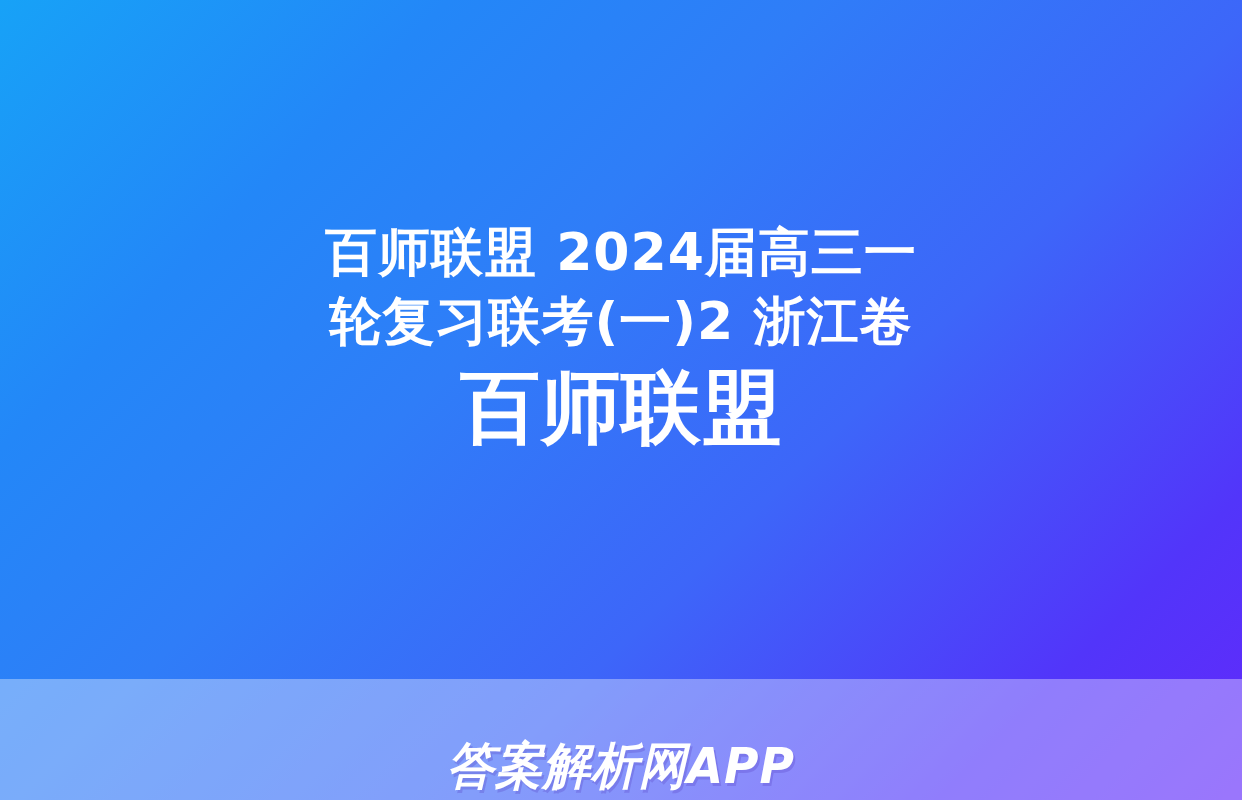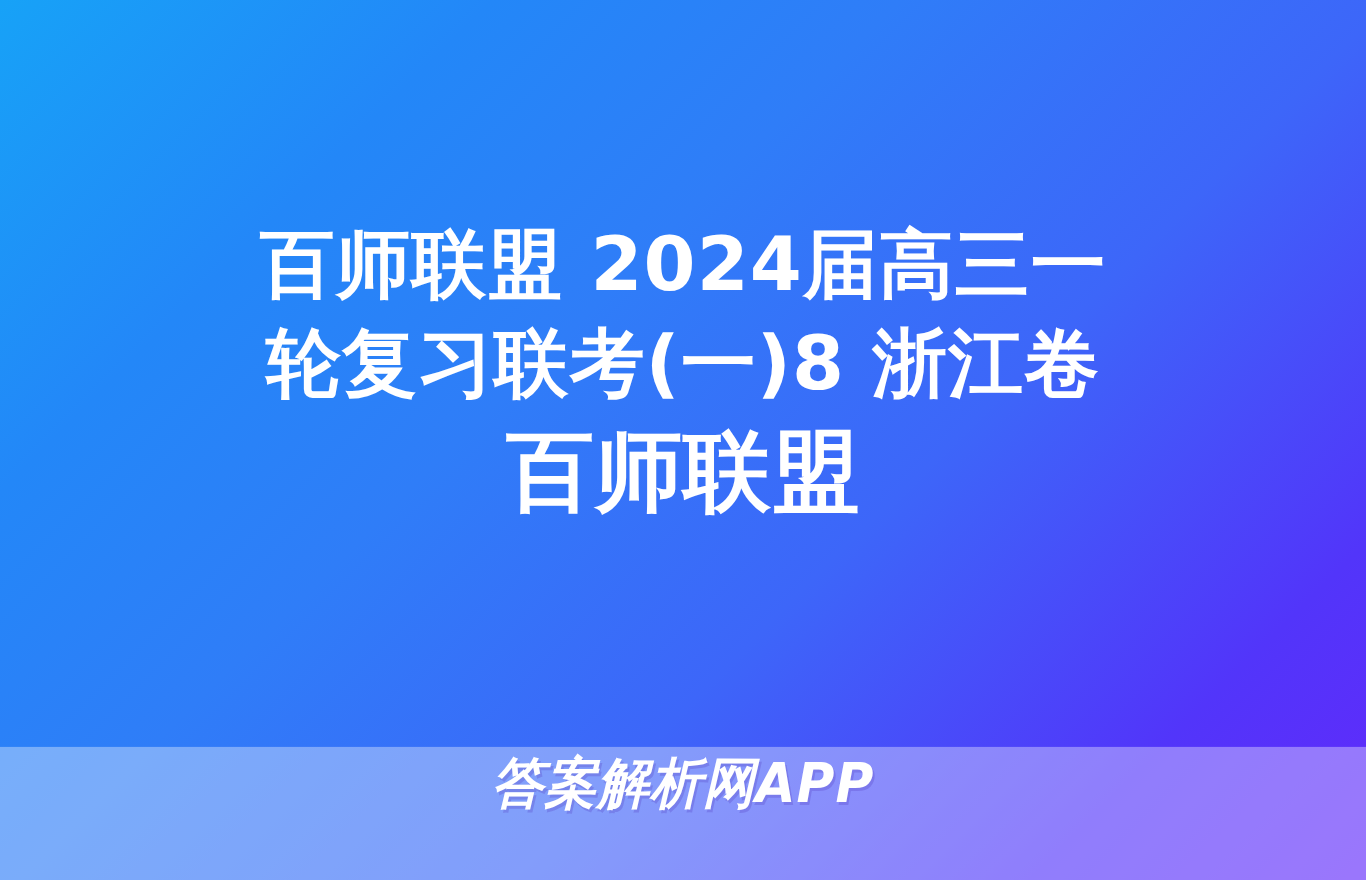--- a/index.html
+++ b/index.html
@@ -48,34 +48,34 @@
     font-weight: 700;
     letter-spacing: 0.5px;
     white-space: nowrap;
     text-align: center;
     font-family: "DejaVu Sans", "Liberation Sans", sans-serif;
     transform: scaleX(1.0);
   }
 
   .title-line.wide {
     
-    font-size: 68px;
+    font-size: 52px;
     letter-spacing: 1px;
   }
 
   
   .watermark-bar {
     position: absolute;
     left: 0;
     top: 679px;
     width: 1242px;
     height: 121px;
     background: rgba(255, 255, 255, 0.36);
     display: flex;
-    align-items: flex-start;
+    align-items: flex-end;
     justify-content: center;
   }
 
   .watermark-text {
     color: #ffffff;
     font-size: 50px;
     font-weight: 700;
     font-style: italic;
     letter-spacing: 1px;
     white-space: nowrap;
@@ -84,21 +84,21 @@
     transform: scaleX(0.94);
   }
 </style>
 </head>
 <body>
 
 <div id="poster">
 
   <div class="title-block">
     <div class="title-line wide">百师联盟 2024届高三一</div>
-    <div class="title-line wide">轮复习联考(一)8 浙江卷</div>
+    <div class="title-line wide">轮复习联考(一)2 浙江卷</div>
     <div class="title-line">百师联盟</div>
   </div>
 
   <div class="watermark-bar">
     <div class="watermark-text">答案解析网APP</div>
   </div>
 
 </div>
 
 </body></html>

